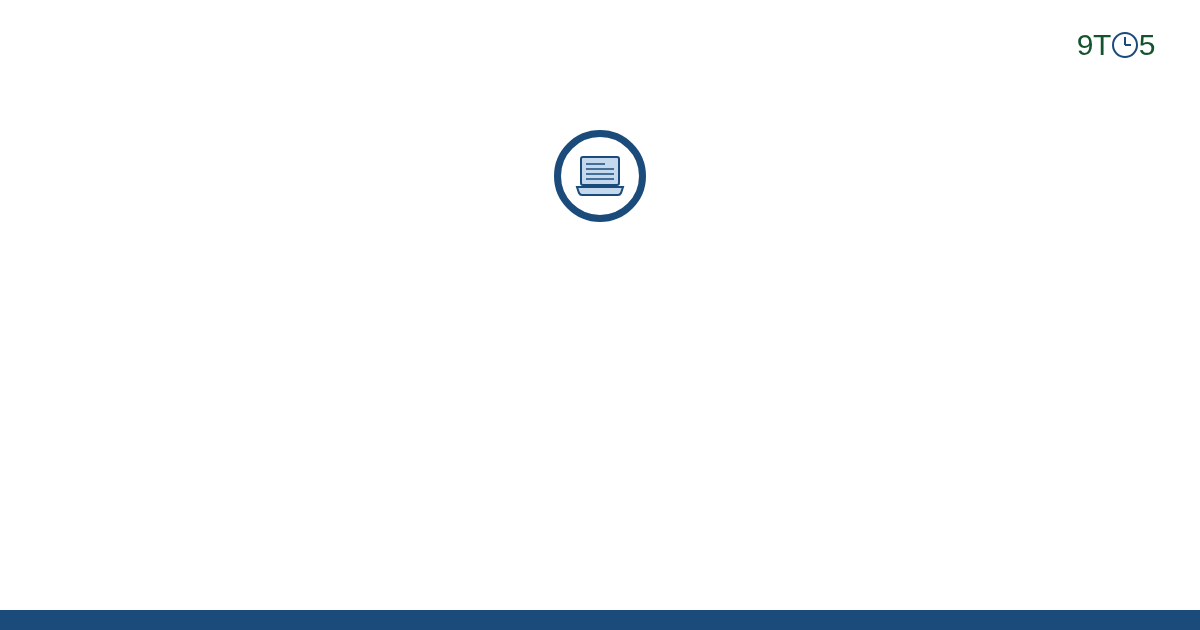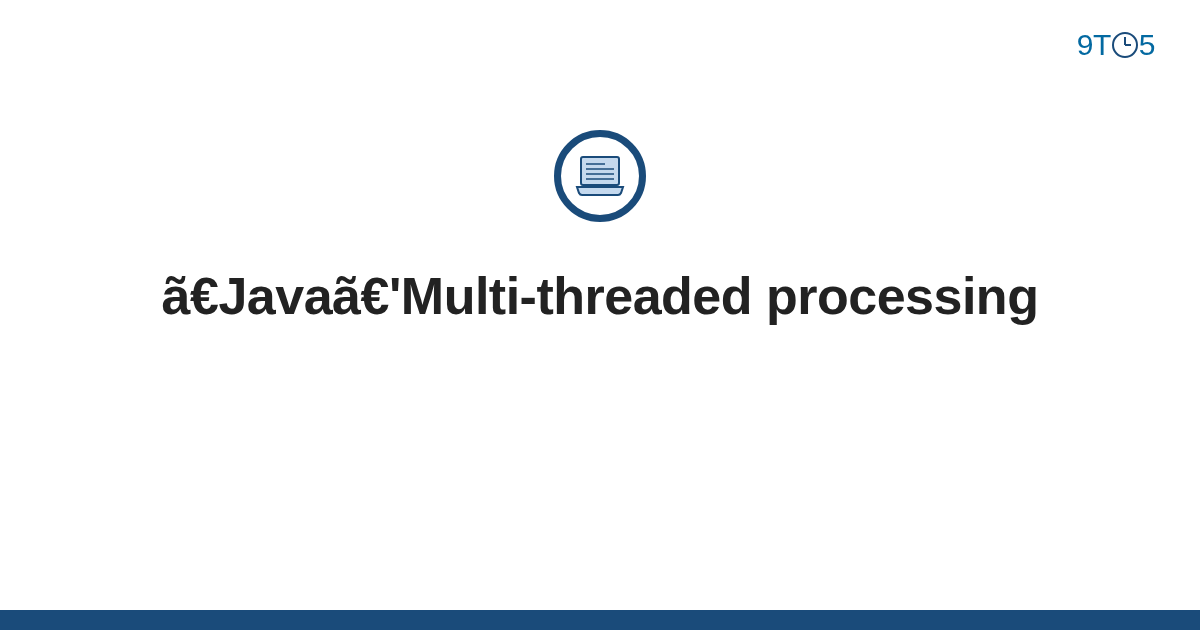--- a/index.html
+++ b/index.html
@@ -14,21 +14,21 @@
       background: #ffffff;
       position: relative;
       overflow: hidden;
     }
     .logo {
       position: absolute;
       top: 28px;
       right: 45px;
       font-size: 30px;
       font-weight: 400;
-      color: #0369a1;
+      color: #14532d;
       display: flex;
       align-items: center;
       letter-spacing: -0.5px;
     }
     .logo .nine {
       font-weight: 500;
     }
     .logo .clock-icon {
       width: 26px;
       height: 26px;
@@ -121,16 +121,15 @@
   <div class="laptop-icon">
     <svg class="laptop-svg" viewBox="0 0 50 42">
       <rect x="6" y="2" width="38" height="28" rx="2" fill="#c5d9ee" stroke="#1a4b7a" stroke-width="2"></rect>
       <line x1="11" y1="9" x2="30" y2="9" stroke="#1a4b7a" stroke-width="1.5"></line>
       <line x1="11" y1="14" x2="39" y2="14" stroke="#1a4b7a" stroke-width="1.5"></line>
       <line x1="11" y1="19" x2="39" y2="19" stroke="#1a4b7a" stroke-width="1.5"></line>
       <line x1="11" y1="24" x2="39" y2="24" stroke="#1a4b7a" stroke-width="1.5"></line>
       <path d="M 2 32 L 48 32 L 46 38 Q 45 40 43 40 L 7 40 Q 5 40 4 38 Z" fill="#c5d9ee" stroke="#1a4b7a" stroke-width="2"></path>
     </svg>
   </div>
-  <h1 class="title">ã€Javaã€'Multi-threaded processing</h1>
 </div>
 
 <div class="footer-bar"></div>
 
 </body></html>

